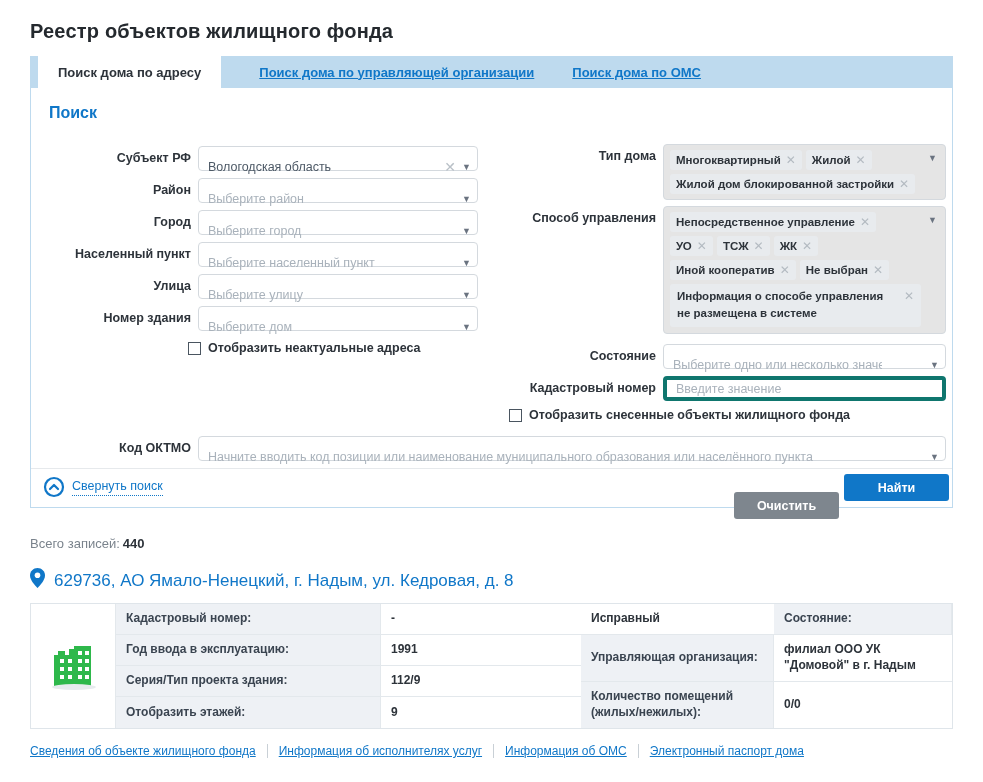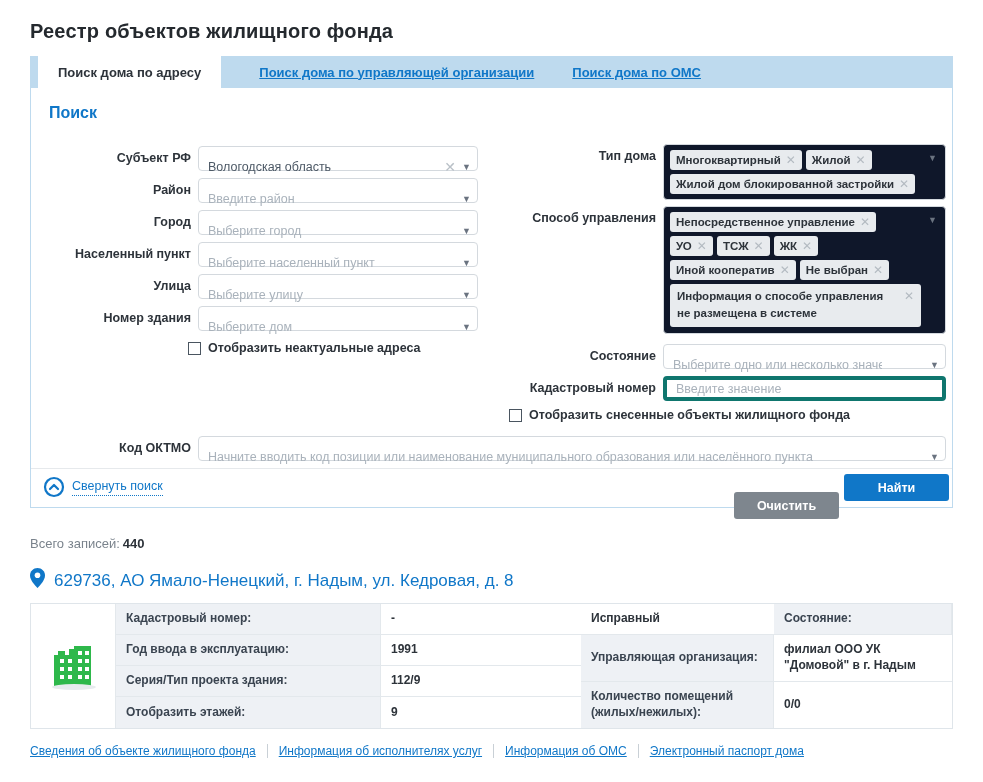--- a/index.html
+++ b/index.html
@@ -29,21 +29,21 @@
     display:flex; align-items:center; padding:17px 6px 0 9px; position:relative; }
   .field .val { font-size:12.5px; color:#4d5966; flex:1; white-space:nowrap; overflow:hidden; }
   .field .ph, input::placeholder { font-size:12.5px; color:#a9b2bb; }
   .field .ph { flex:1; white-space:nowrap; overflow:hidden; }
   .arrow { color:#6a7380; font-size:9px; margin-left:6px; cursor:pointer; flex-shrink:0; }
   .clear-x { color:#b9c0c7; font-size:14px; font-weight:400; cursor:pointer; margin-left:6px; flex-shrink:0; }
   input.txt { width:280px; height:25px; border:4px solid #0f766e; border-radius:4px; padding:0 9px;
     font-size:12.5px; color:#4d5966; font-family:"Liberation Sans",sans-serif; outline:none; }
 
   
-  .msbox { width:283px; border:1px solid #d4d9de; border-radius:4px; background:#0f172a;
+  .msbox { width:283px; border:1px solid #d4d9de; border-radius:4px; background:#e5e5e5;
     padding:5px 24px 5px 6px; position:relative; display:flex; flex-wrap:wrap; gap:4px; }
   .msbox .arrow { position:absolute; right:8px; top:8px; }
   .tag { background:#e8ebee; border-radius:3px; padding:3px 6px; font-size:11.5px; font-weight:700;
     color:#2d333a; white-space:nowrap; }
   .tag .x { color:#b3bac1; margin-left:5px; font-weight:400; font-size:12px; cursor:pointer; }
   .tag-block { width:100%; white-space:normal; position:relative; padding:4px 22px 4px 7px;
     line-height:1.5; min-height:40px; }
   .tag-block .x { position:absolute; right:7px; top:3px; }
 
   .chkrow { position:absolute; display:flex; align-items:center; }
@@ -112,21 +112,21 @@
       <div class="field">
         <span class="val">Вологодская область</span>
         <span class="clear-x">✕</span>
         <span class="arrow">▼</span>
       </div>
     </div>
 
     <div class="frow" style="top:90px;">
       <div class="flabel">Район</div>
       <div class="field">
-        <span class="ph">Введите район</span>
+        <span class="ph">Выберите район</span>
         <span class="arrow">▼</span>
       </div>
     </div>
 
     <div class="frow" style="top:122px;">
       <div class="flabel">Город</div>
       <div class="field">
         <span class="ph">Выберите город</span>
         <span class="arrow">▼</span>
       </div>

